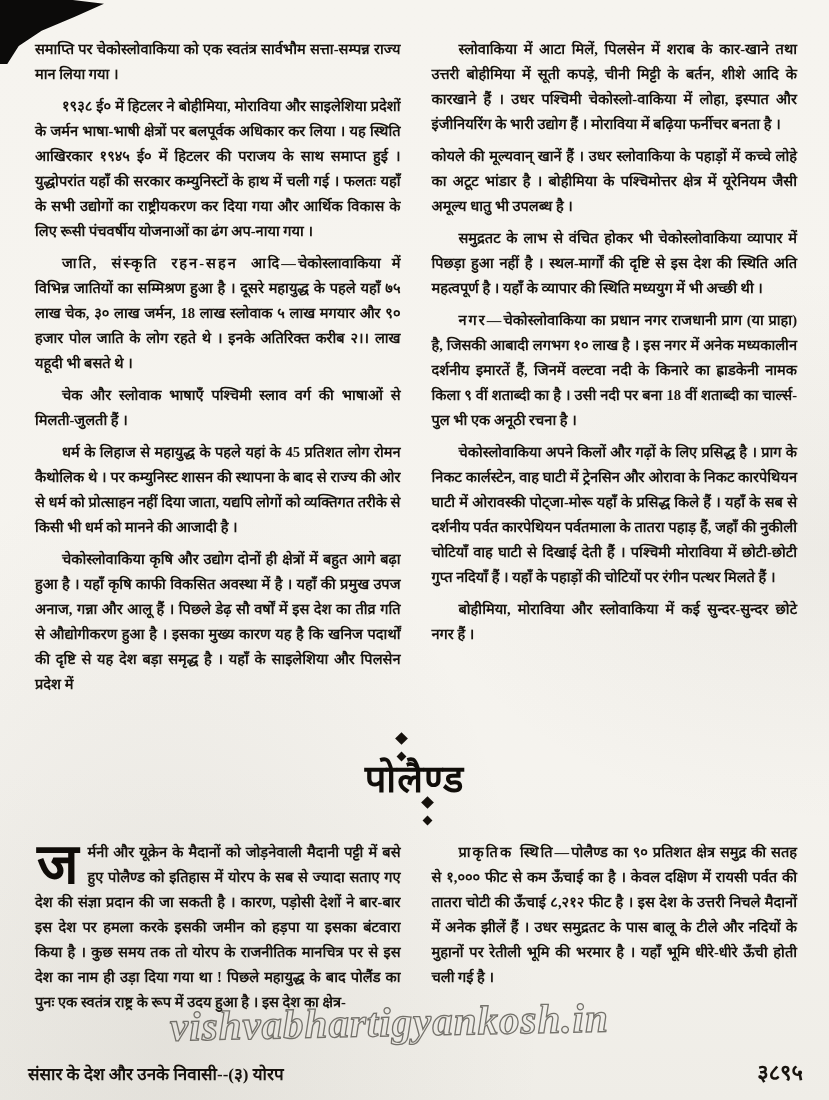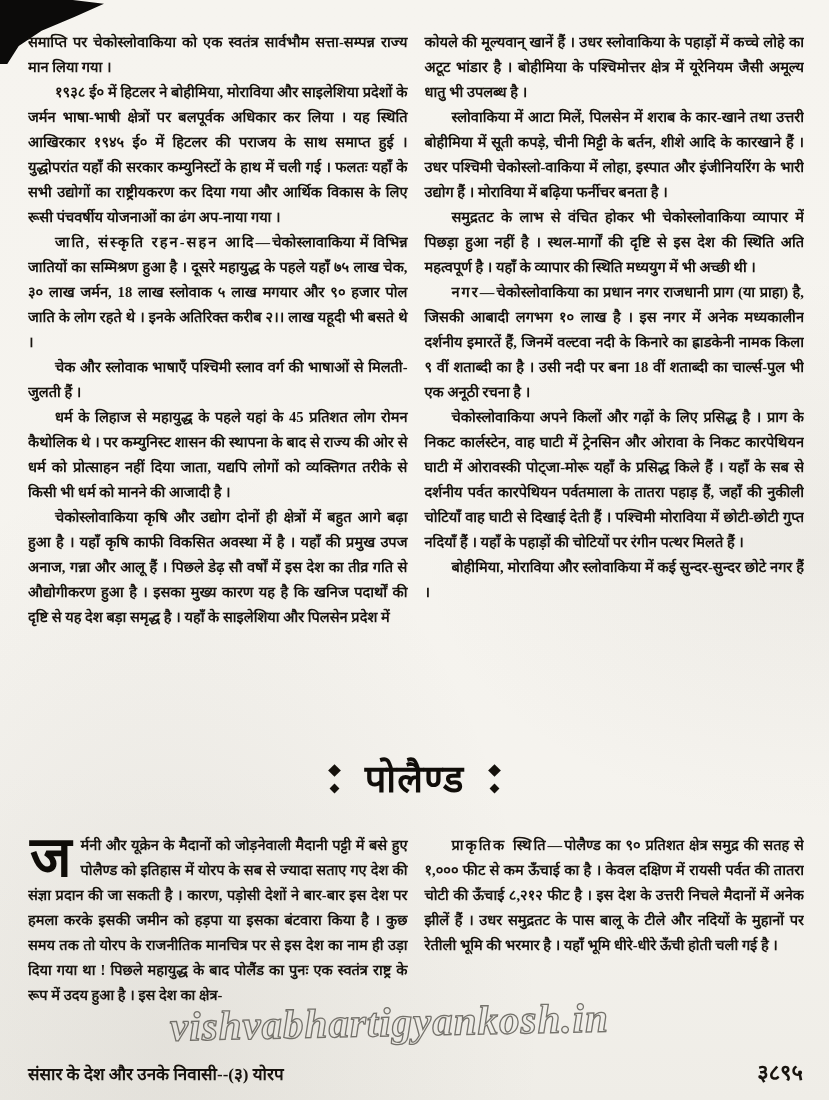--- a/index.html
+++ b/index.html
@@ -25,27 +25,27 @@
     font-size:14.6px;line-height:25px;font-weight:600;
     text-align:justify;
   }
   .twocol{
     position:absolute;left:28px;width:776px;
     display:flex;gap:17px;overflow:hidden;
   }
   .col{flex:1 1 0;min-width:0;}
   .sec-czecho{top:30px;height:716px;}
   .sec-poland{top:833px;height:216px;}
-  p.para{margin:0;}
+  p.para{margin:7px;}
   p.indent{text-indent:27px;}
   .runin{letter-spacing:2px;}
   
   .heading-row{
     position:absolute;top:748px;left:0;width:100%;height:62px;
-    display:flex;align-items:center;justify-content:center;
+    display:flex;align-items:center;justify-content:center;flex-direction:column;
   }
   .heading-title{
     font-size:38px;font-weight:bold;letter-spacing:1px;color:#100d09;
     line-height:1;
   }
   .orn{display:inline-flex;flex-direction:column;gap:10px;align-items:center;}
   .orn-left{margin-right:26px;}
   .orn-right{margin-left:26px;}
   .orn .d{width:9px;height:9px;background:#15110c;transform:rotate(45deg);}
   .orn .d.small{width:7px;height:7px;}
@@ -80,22 +80,22 @@
   <div class="twocol body-text sec-czecho">
     <div class="col">
       <p class="para"><span>समाप्ति पर चेकोस्लोवाकिया को एक स्वतंत्र सार्वभौम सत्ता-सम्पन्न राज्य मान लिया गया ।</span></p>
       <p class="para indent"><span>१९३८ ई० में हिटलर ने बोहीमिया, मोराविया और साइलेशिया प्रदेशों के जर्मन भाषा-भाषी क्षेत्रों पर बलपूर्वक अधिकार कर लिया । यह स्थिति आखिरकार १९४५ ई० में हिटलर की पराजय के साथ समाप्त हुई । युद्धोपरांत यहाँ की सरकार कम्युनिस्टों के हाथ में चली गई । फलतः यहाँ के सभी उद्योगों का राष्ट्रीयकरण कर दिया गया और आर्थिक विकास के लिए रूसी पंचवर्षीय योजनाओं का ढंग अप-नाया गया ।</span></p>
       <p class="para indent"><span class="runin">जाति, संस्कृति रहन-सहन आदि—</span><span>चेकोस्लावाकिया में विभिन्न जातियों का सम्मिश्रण हुआ है । दूसरे महायुद्ध के पहले यहाँ ७५ लाख चेक, ३० लाख जर्मन, 18 लाख स्लोवाक ५ लाख मगयार और ९० हजार पोल जाति के लोग रहते थे । इनके अतिरिक्त करीब २।। लाख यहूदी भी बसते थे ।</span></p>
       <p class="para indent"><span>चेक और स्लोवाक भाषाएँ पश्चिमी स्लाव वर्ग की भाषाओं से मिलती-जुलती हैं ।</span></p>
       <p class="para indent"><span>धर्म के लिहाज से महायुद्ध के पहले यहां के 45 प्रतिशत लोग रोमन कैथोलिक थे । पर कम्युनिस्ट शासन की स्थापना के बाद से राज्य की ओर से धर्म को प्रोत्साहन नहीं दिया जाता, यद्यपि लोगों को व्यक्तिगत तरीके से किसी भी धर्म को मानने की आजादी है ।</span></p>
       <p class="para indent"><span>चेकोस्लोवाकिया कृषि और उद्योग दोनों ही क्षेत्रों में बहुत आगे बढ़ा हुआ है । यहाँ कृषि काफी विकसित अवस्था में है । यहाँ की प्रमुख उपज अनाज, गन्ना और आलू हैं । पिछले डेढ़ सौ वर्षों में इस देश का तीव्र गति से औद्योगीकरण हुआ है । इसका मुख्य कारण यह है कि खनिज पदार्थों की दृष्टि से यह देश बड़ा समृद्ध है । यहाँ के साइलेशिया और पिलसेन प्रदेश में</span></p>
     </div>
     <div class="col">
+      <p class="para indent"><span>स्लोवाकिया में आटा मिलें, पिलसेन में शराब के कार-खाने तथा उत्तरी बोहीमिया में सूती कपड़े, चीनी मिट्टी के बर्तन, शीशे आदि के कारखाने हैं । उधर पश्चिमी चेकोस्लो-वाकिया में लोहा, इस्पात और इंजीनियरिंग के भारी उद्योग हैं । मोराविया में बढ़िया फर्नीचर बनता है ।</span></p>
       <p class="para"><span>कोयले की मूल्यवान् खानें हैं । उधर स्लोवाकिया के पहाड़ों में कच्चे लोहे का अटूट भांडार है । बोहीमिया के पश्चिमोत्तर क्षेत्र में यूरेनियम जैसी अमूल्य धातु भी उपलब्ध है ।</span></p>
-      <p class="para indent"><span>स्लोवाकिया में आटा मिलें, पिलसेन में शराब के कार-खाने तथा उत्तरी बोहीमिया में सूती कपड़े, चीनी मिट्टी के बर्तन, शीशे आदि के कारखाने हैं । उधर पश्चिमी चेकोस्लो-वाकिया में लोहा, इस्पात और इंजीनियरिंग के भारी उद्योग हैं । मोराविया में बढ़िया फर्नीचर बनता है ।</span></p>
       <p class="para indent"><span>समुद्रतट के लाभ से वंचित होकर भी चेकोस्लोवाकिया व्यापार में पिछड़ा हुआ नहीं है । स्थल-मार्गों की दृष्टि से इस देश की स्थिति अति महत्वपूर्ण है । यहाँ के व्यापार की स्थिति मध्ययुग में भी अच्छी थी ।</span></p>
       <p class="para indent"><span class="runin">नगर—</span><span>चेकोस्लोवाकिया का प्रधान नगर राजधानी प्राग (या प्राहा) है, जिसकी आबादी लगभग १० लाख है । इस नगर में अनेक मध्यकालीन दर्शनीय इमारतें हैं, जिनमें वल्टवा नदी के किनारे का ह्राडकेनी नामक किला ९ वीं शताब्दी का है । उसी नदी पर बना 18 वीं शताब्दी का चार्ल्स-पुल भी एक अनूठी रचना है ।</span></p>
       <p class="para indent"><span>चेकोस्लोवाकिया अपने किलों और गढ़ों के लिए प्रसिद्ध है । प्राग के निकट कार्लस्टेन, वाह घाटी में ट्रेनसिन और ओरावा के निकट कारपेथियन घाटी में ओरावस्की पोट्जा-मोरू यहाँ के प्रसिद्ध किले हैं । यहाँ के सब से दर्शनीय पर्वत कारपेथियन पर्वतमाला के तातरा पहाड़ हैं, जहाँ की नुकीली चोटियाँ वाह घाटी से दिखाई देती हैं । पश्चिमी मोराविया में छोटी-छोटी गुप्त नदियाँ हैं ।  यहाँ के पहाड़ों की चोटियों पर रंगीन पत्थर मिलते हैं ।</span></p>
       <p class="para indent"><span>बोहीमिया, मोराविया और स्लोवाकिया में कई सुन्दर-सुन्दर छोटे नगर हैं ।</span></p>
     </div>
   </div>
 
   <div class="heading-row">
     <span class="orn orn-left">
         <span class="d"></span>

